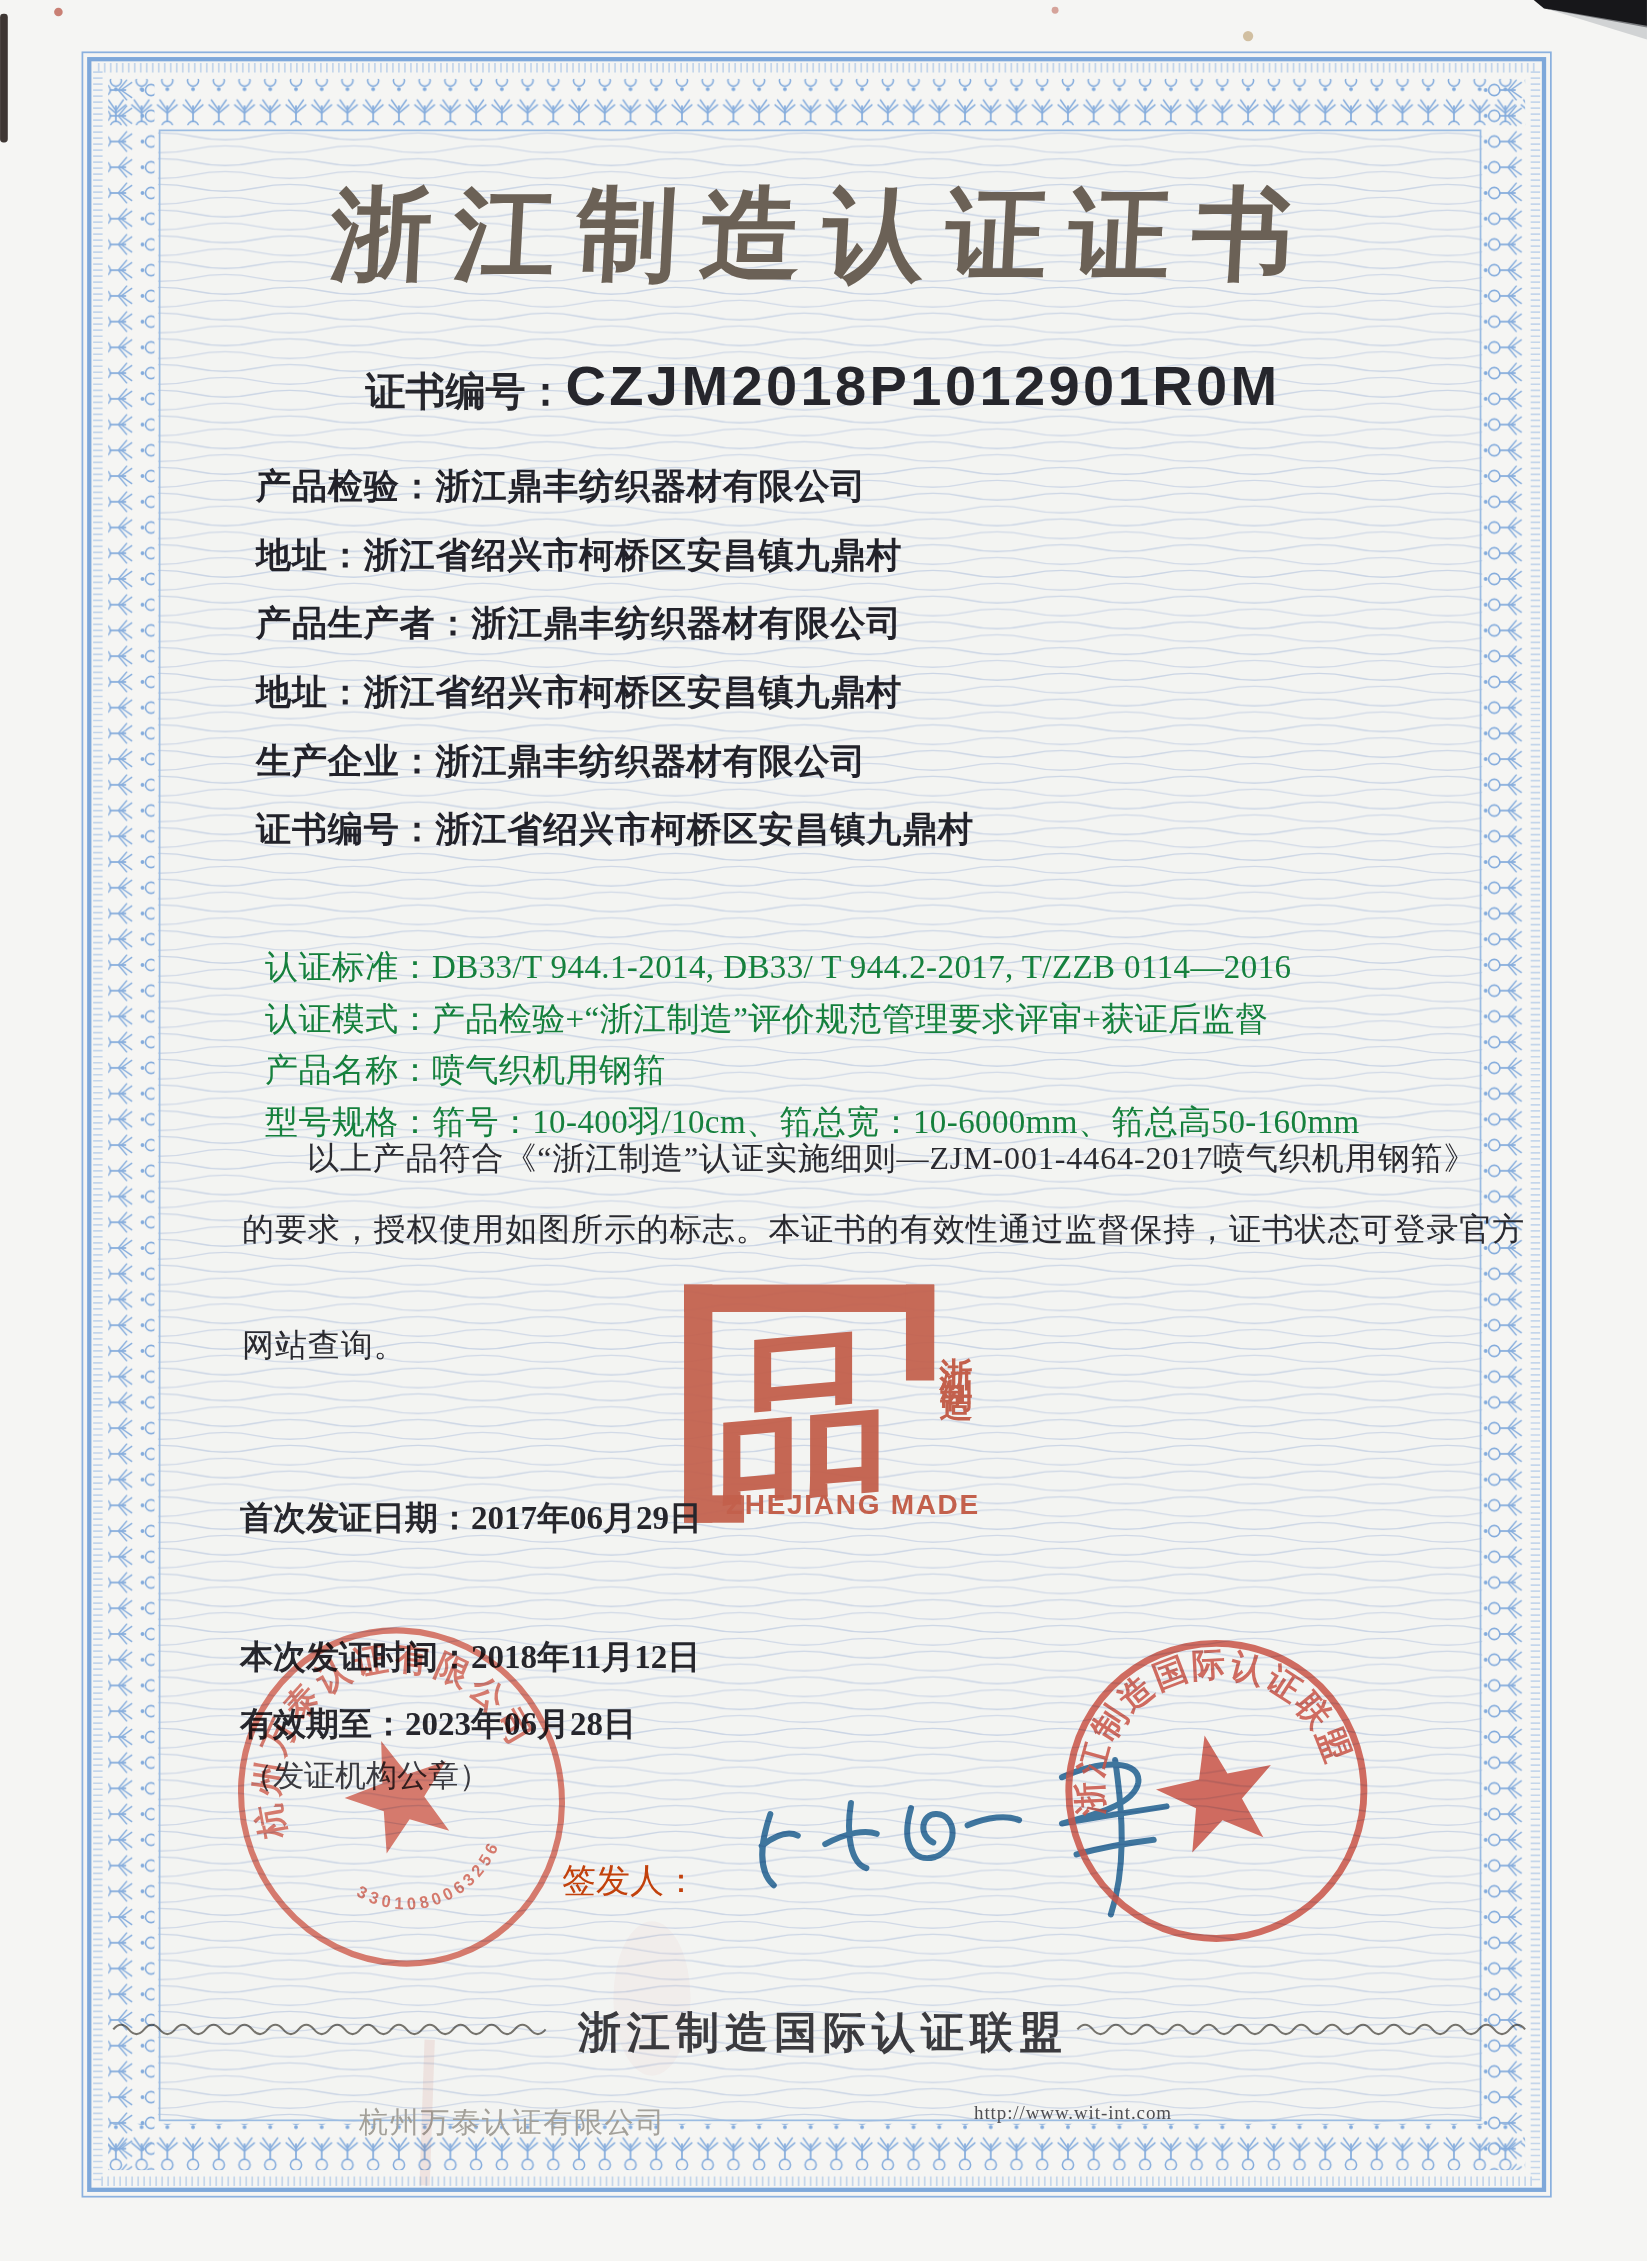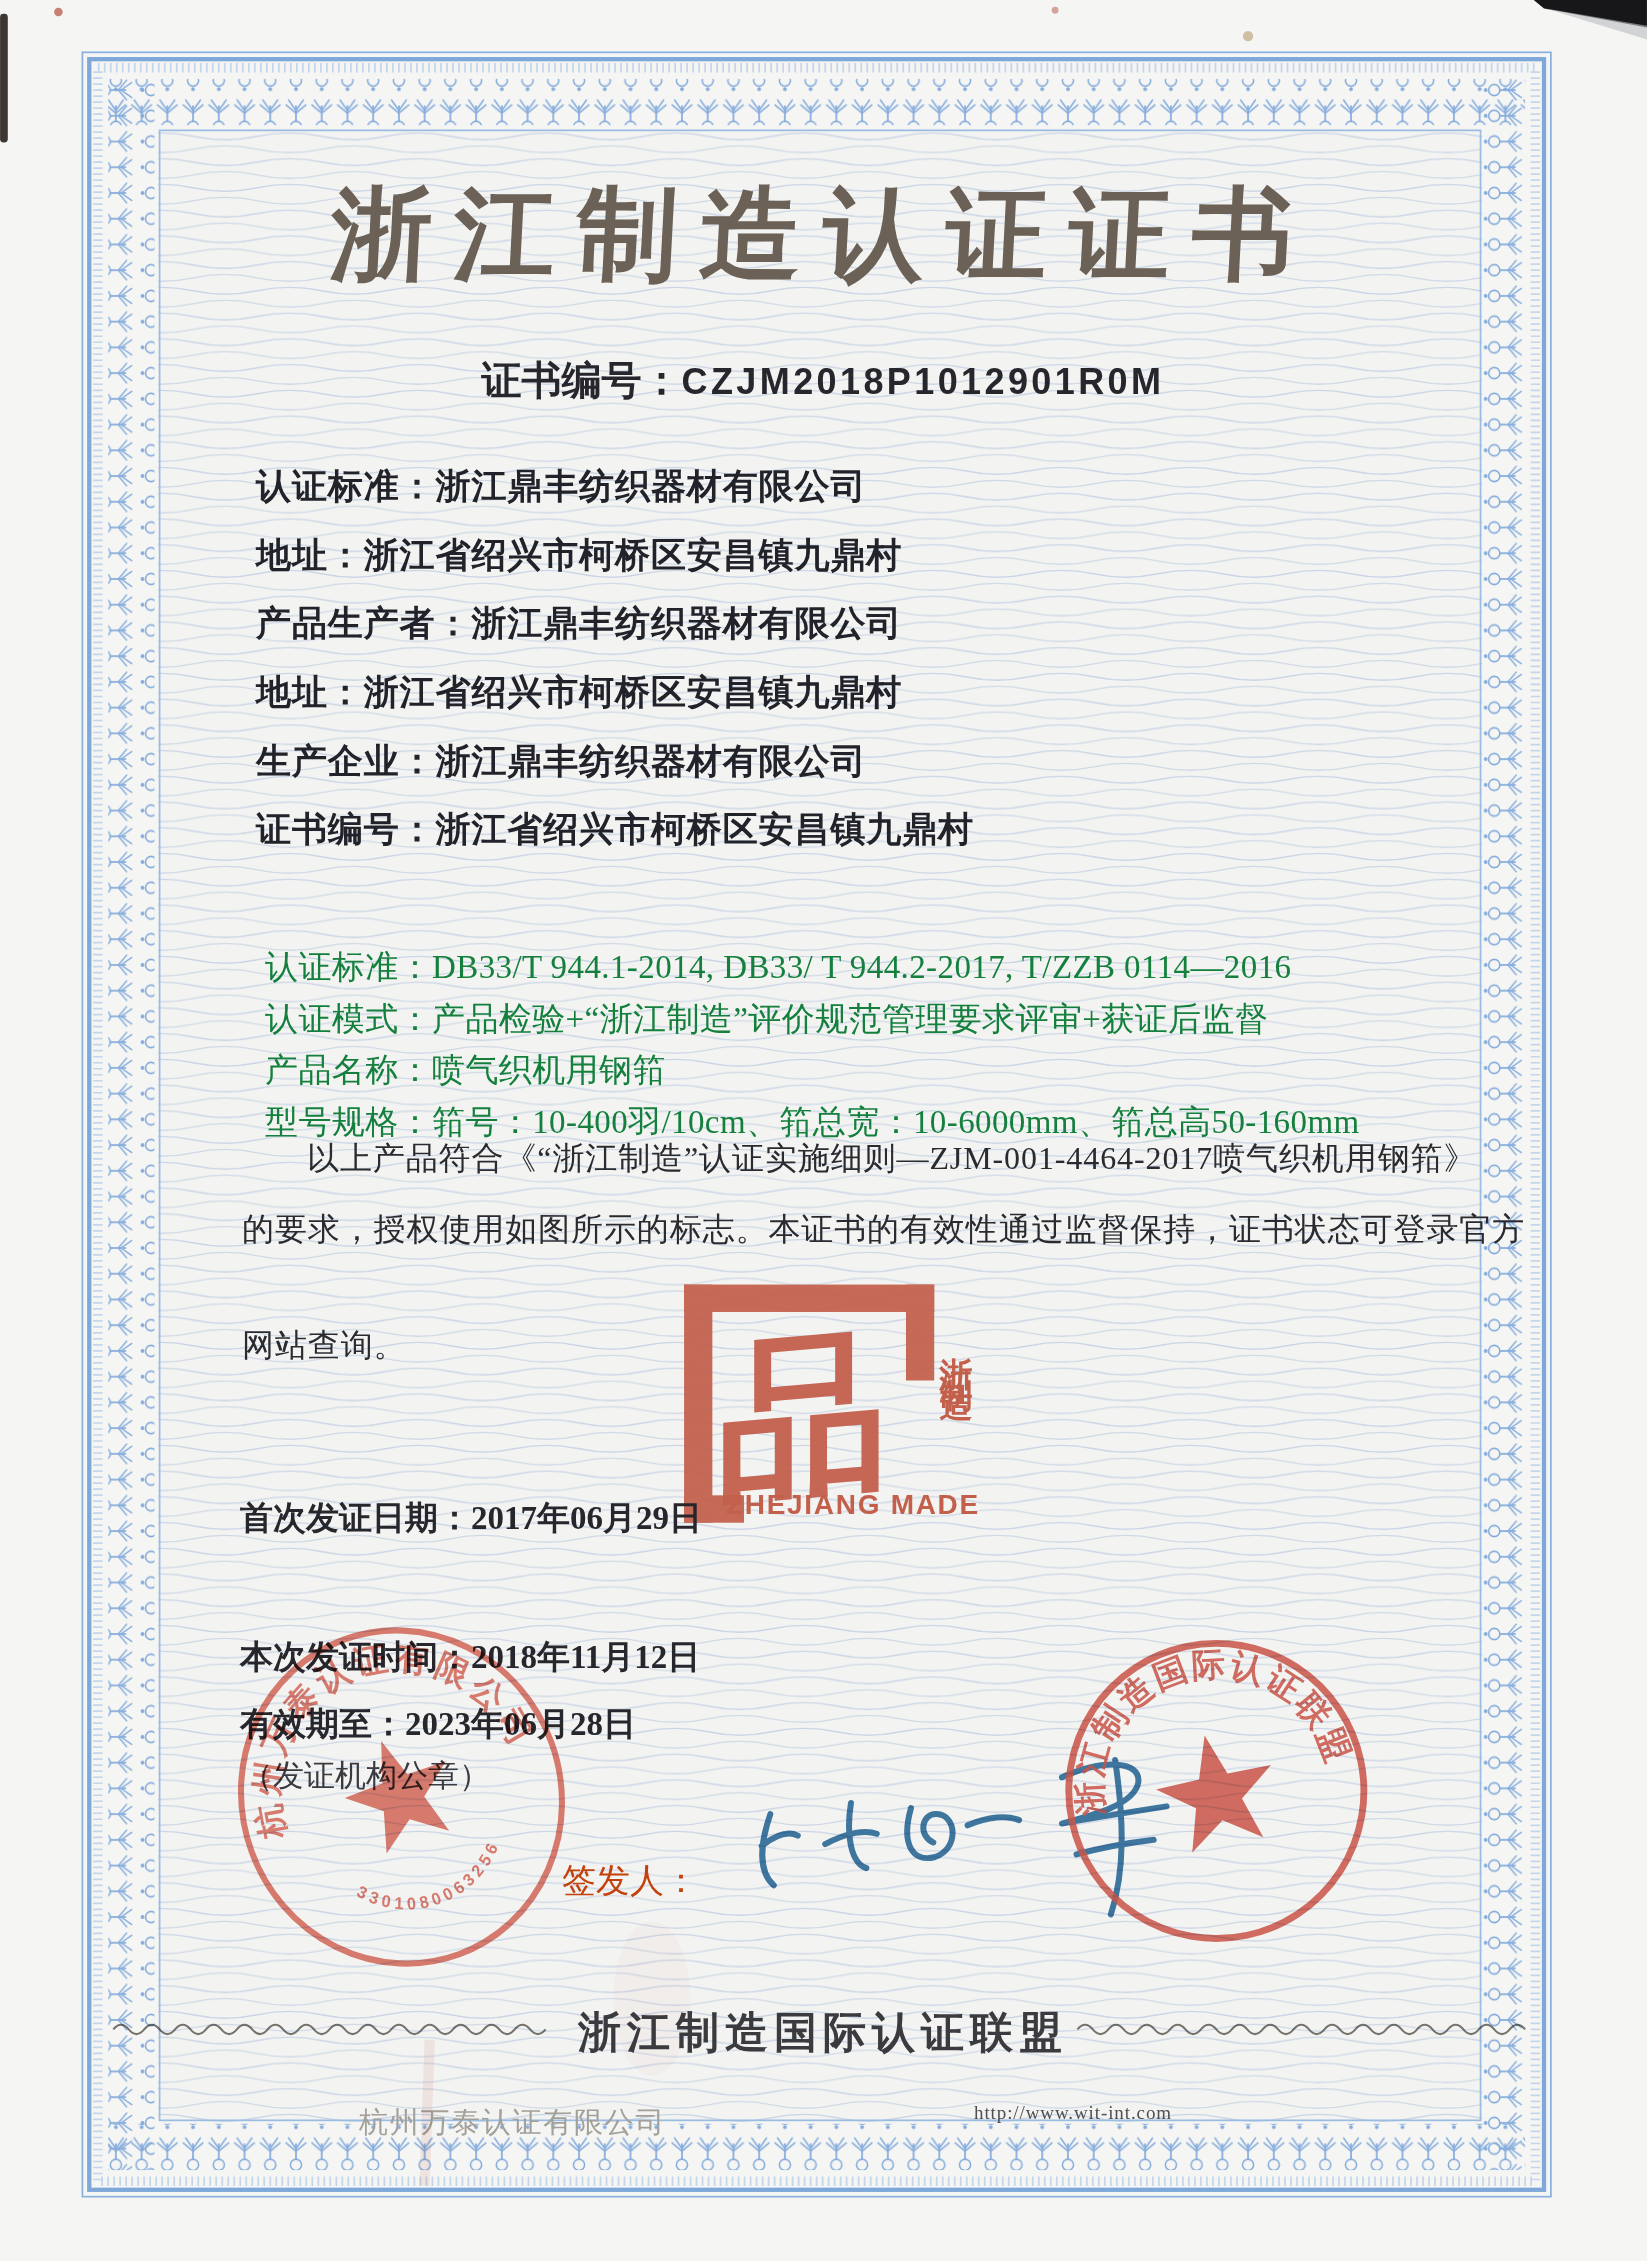--- a/index.html
+++ b/index.html
@@ -5,21 +5,21 @@
   html,body{margin:0;padding:0;background:#e7e7e5;}
   .canvas{position:relative;width:1647px;height:2261px;background:#f5f5f3;overflow:hidden;
           font-family:"Liberation Serif","DejaVu Serif",serif;}
   .abs{position:absolute;}
   svg{display:block;}
   .nowrap{white-space:nowrap;}
   .center{left:51px;width:1544px;text-align:center;}
   .title{top:168px;font-size:101px;font-weight:700;letter-spacing:22px;color:#6b6156;
          font-family:"DejaVu Serif","Liberation Serif",serif;transform:skewX(-3deg);}
   .certno{top:353px;font-size:40px;font-weight:700;color:#26262c;}
-  .certno .num{font-family:"Liberation Sans","DejaVu Sans",sans-serif;font-size:36px;letter-spacing:3.4px;margin-top:32px;}
+  .certno .num{font-family:"Liberation Sans","DejaVu Sans",sans-serif;font-size:56px;letter-spacing:3.4px;margin-top:32px;}
   .frow{left:256px;font-size:35px;font-weight:700;color:#22222a;letter-spacing:0.9px;}
   .srow{left:265px;font-size:33px;font-weight:400;color:#15803d;letter-spacing:0.4px;margin-top:43px;}
   .stmt{left:242px;font-size:32px;color:#2a2a30;letter-spacing:0.9px;}
   .stmt.indent{text-indent:65px;}
   .drow{left:240px;font-size:33px;font-weight:700;color:#26262c;}
   .sealnote{left:242px;top:1755px;font-size:31px;color:#3a3a40;}
   .issuer{left:562px;top:1858px;font-size:34px;color:#c2410c;}
   .alliance{top:2004px;font-size:43px;font-weight:700;letter-spacing:6px;color:#3b3b3f;}
   .foot-co{left:359px;top:2103px;font-size:29px;color:#a3a099;letter-spacing:1.7px;}
   .foot-url{left:974px;top:2102px;font-size:19px;color:#4e4e52;letter-spacing:0.9px;}
@@ -71,21 +71,21 @@
 
     <rect x="186" y="152" width="1540" height="2320" fill="none" stroke="#9bbce2" stroke-width="2"></rect>
   </svg>
 
   <div class="abs center title nowrap">浙江制造认证证书</div>
 
   <div class="abs center certno nowrap">
     <span>证书编号：</span><span class="num">CZJM2018P1012901R0M</span>
   </div>
 
-  <div class="abs frow nowrap" style="top:463px">认证标准：浙江鼎丰纺织器材有限公司</div>
+  <div class="abs frow nowrap" style="top:463px">产品检验：浙江鼎丰纺织器材有限公司</div>
   <div class="abs frow nowrap" style="top:532px">地址：浙江省绍兴市柯桥区安昌镇九鼎村</div>
   <div class="abs frow nowrap" style="top:600px">产品生产者：浙江鼎丰纺织器材有限公司</div>
   <div class="abs frow nowrap" style="top:669px">地址：浙江省绍兴市柯桥区安昌镇九鼎村</div>
   <div class="abs frow nowrap" style="top:738px">生产企业：浙江鼎丰纺织器材有限公司</div>
   <div class="abs frow nowrap" style="top:806px">证书编号：浙江省绍兴市柯桥区安昌镇九鼎村</div>
 
   <div class="abs srow nowrap" style="top:902px">认证标准：DB33/T 944.1-2014, DB33/ T 944.2-2017, T/ZZB 0114—2016</div>
   <div class="abs srow nowrap" style="top:954px">认证模式：产品检验+“浙江制造”评价规范管理要求评审+获证后监督</div>
   <div class="abs srow nowrap" style="top:1005px">产品名称：喷气织机用钢筘</div>
   <div class="abs srow nowrap" style="top:1057px">型号规格：筘号：10-400羽/10cm、筘总宽：10-6000mm、筘总高50-160mm</div>

